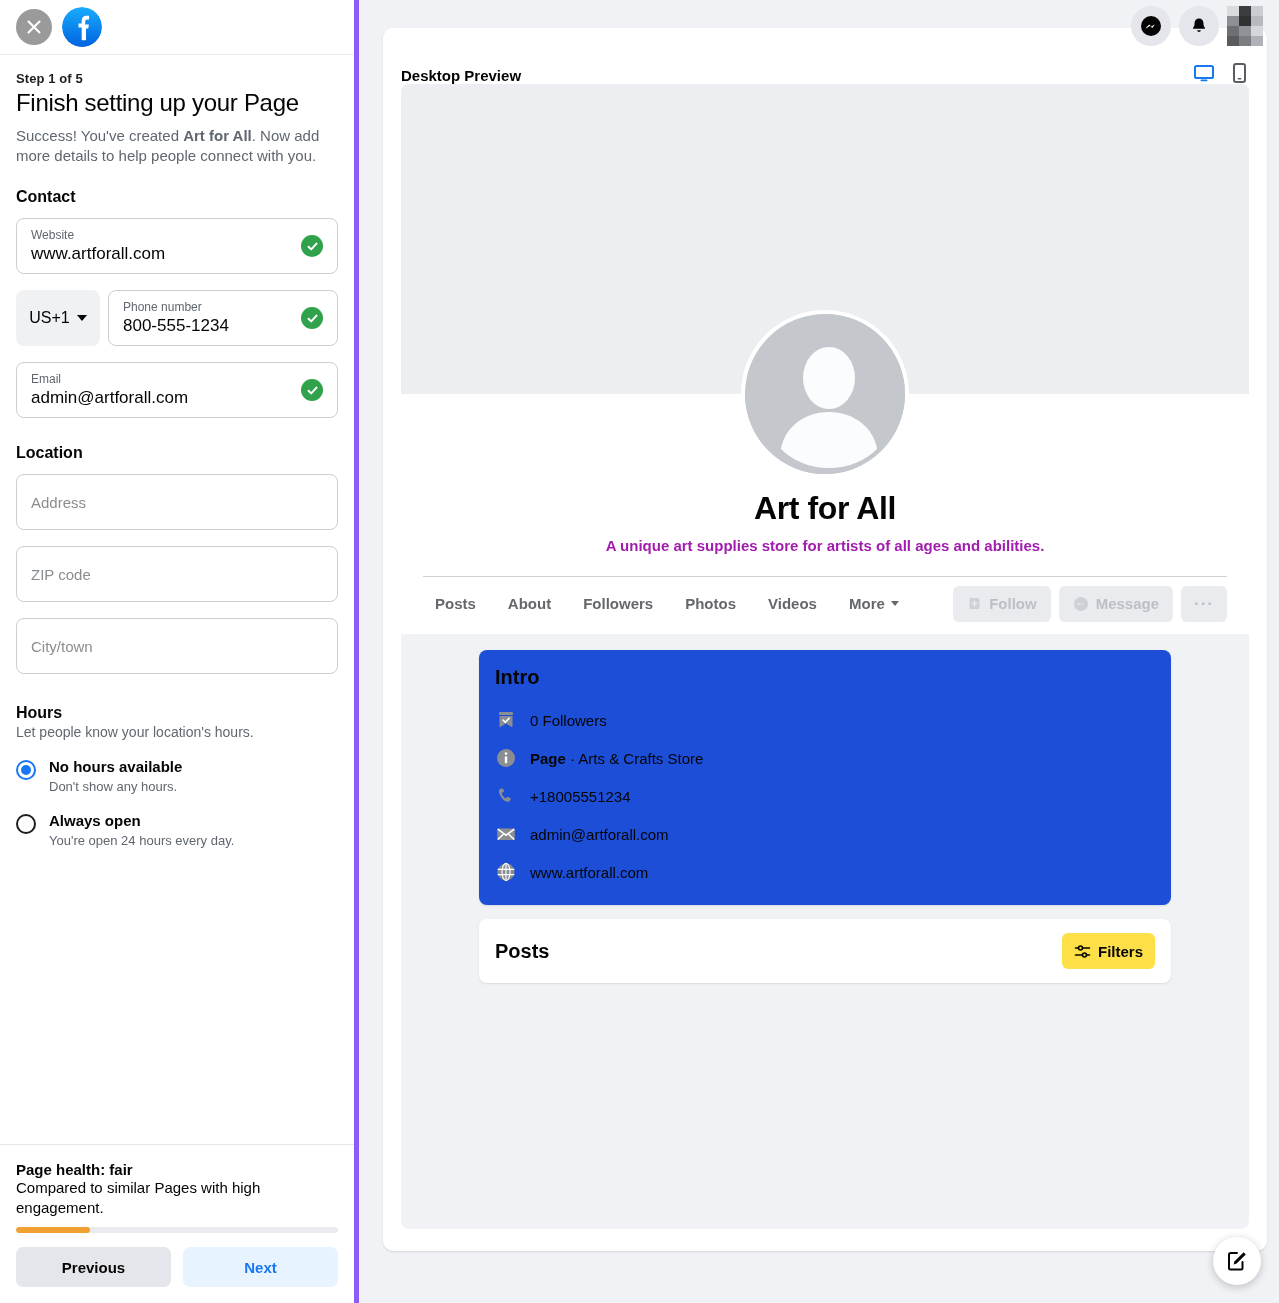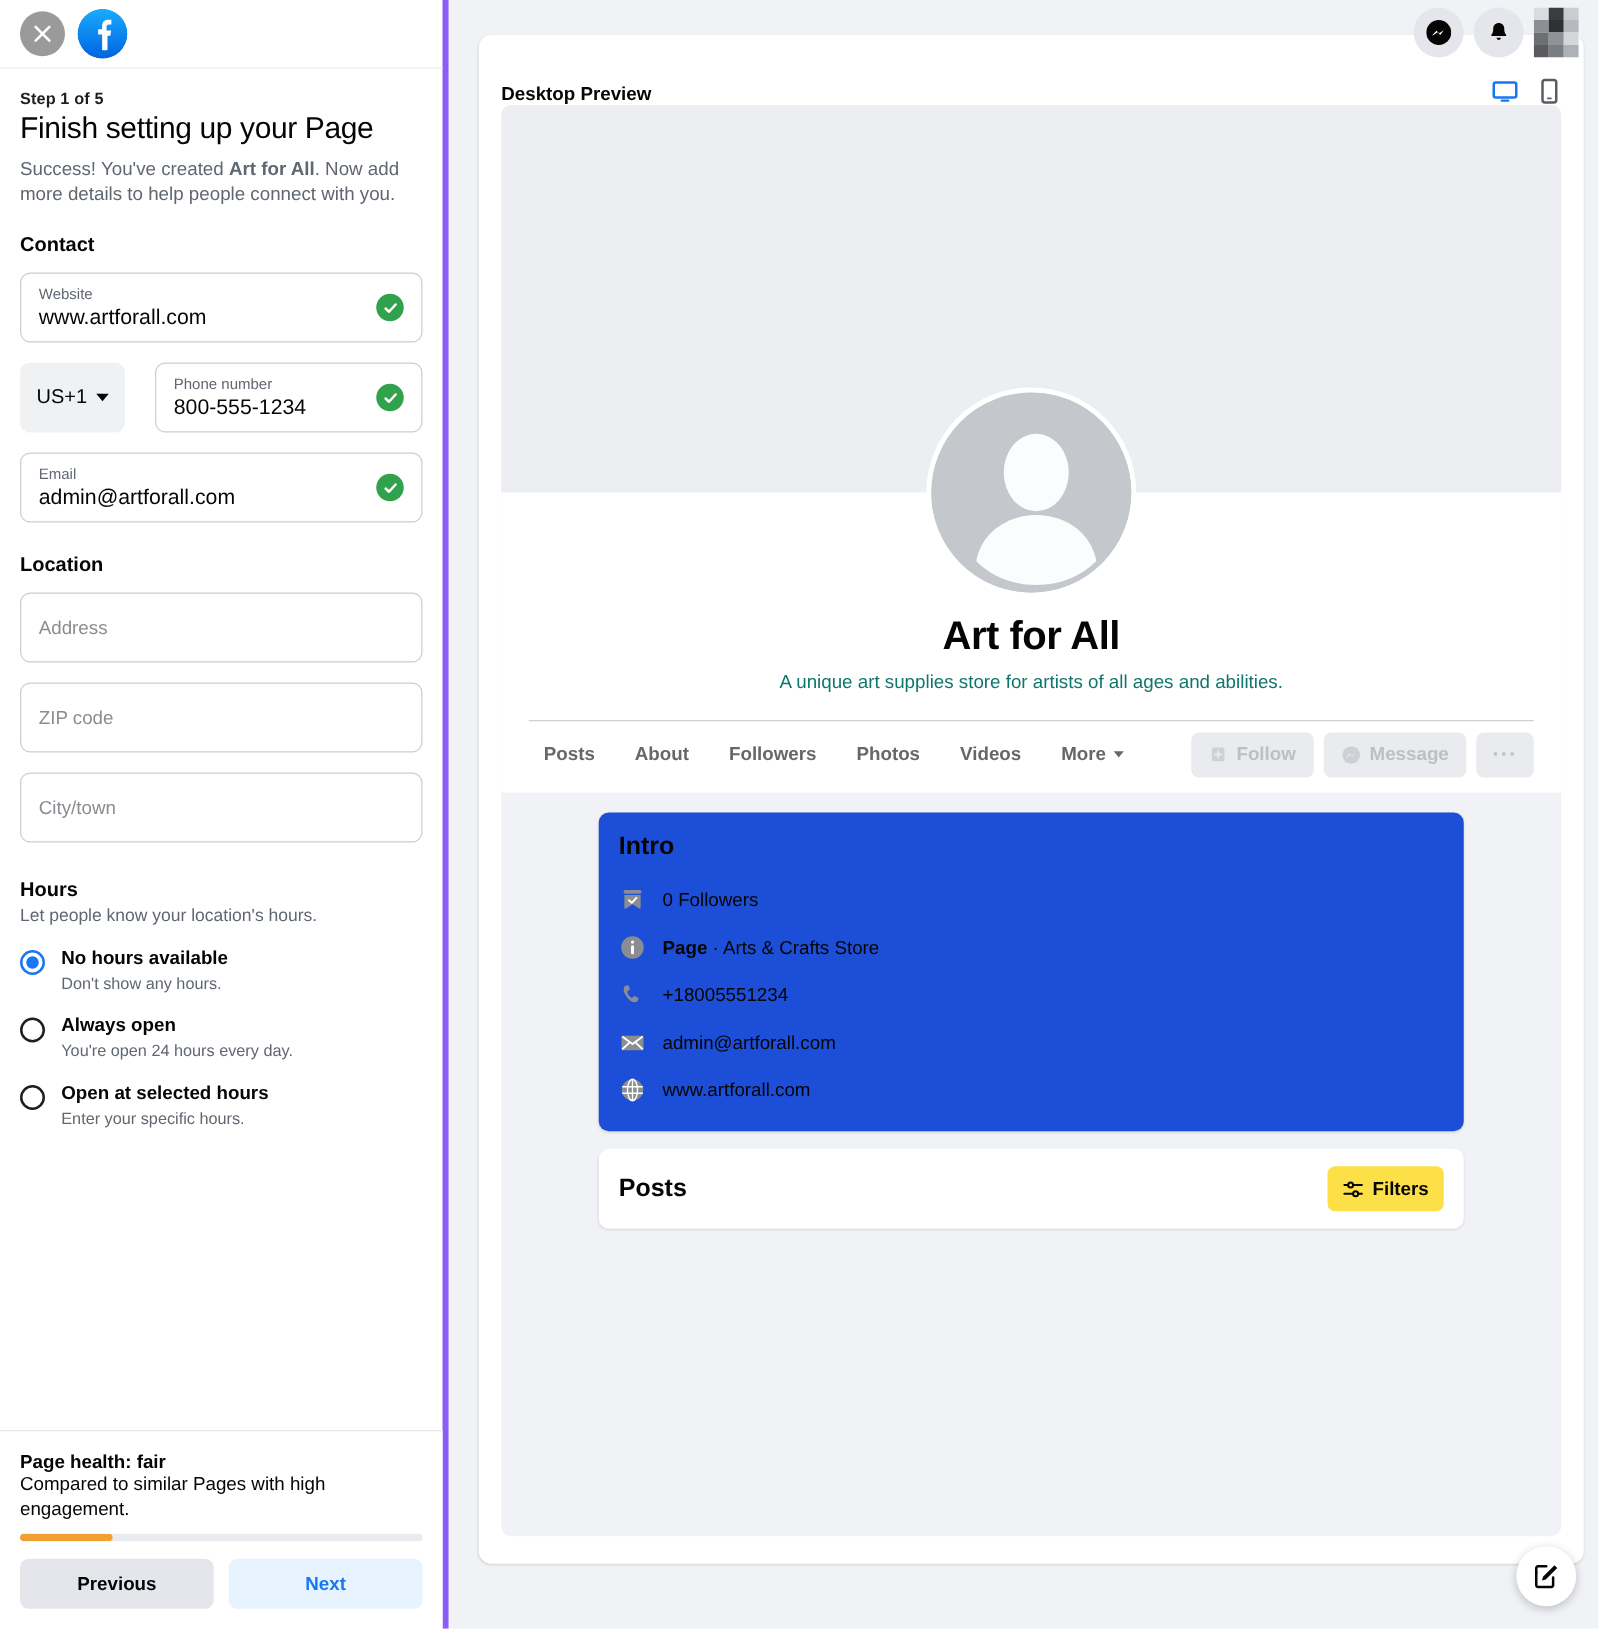--- a/index.html
+++ b/index.html
@@ -47,21 +47,21 @@
   }
   .field.filled { flex-direction: column; align-items: flex-start; justify-content: center; }
   .f-label { font-size: 12px; color: #606770; line-height: 1.2; margin-bottom: 1px; }
   .f-value { font-size: 17px; color: #050505; line-height: 1.2; }
   .f-placeholder { font-size: 15px; color: #8a8d91; }
   .check {
     position: absolute; right: 14px; top: 50%; transform: translateY(-50%);
     width: 22px; height: 22px; border-radius: 50%; background: #31a24c;
     display: flex; align-items: center; justify-content: center;
   }
-  .phone-row { display: flex; gap: 24px; margin-bottom: 16px; align-items: stretch; }
+  .phone-row { display: flex; gap: 8px; margin-bottom: 16px; align-items: stretch; }
   .cc-select {
     width: 84px; height: 56px; background: #eff1f3; border-radius: 8px;
     display: flex; align-items: center; justify-content: center; gap: 7px;
     cursor: pointer; border: none;
   }
   .cc-text { font-size: 16px; color: #050505; }
   .caret { width: 0; height: 0; border-left: 5px solid transparent; border-right: 5px solid transparent; border-top: 6px solid #050505; }
   .phone-row .field { flex: 1; margin-bottom: 0; }
 
   .radio-row { display: flex; gap: 13px; margin-top: 18px; align-items: flex-start; cursor: pointer; }
@@ -123,21 +123,21 @@
     background: #f0f2f5; height: 1145px; position: relative;
   }
   .cover { height: 310px; background: #eceef1; position: relative; }
   .profile-head { background: #fff; padding: 0 0 0 0; text-align: center; position: relative; }
   .pfp {
     width: 168px; height: 168px; border-radius: 50%; position: absolute;
     left: 50%; transform: translateX(-50%); top: -84px;
     border: 4px solid #fff; background: #c4c8cd; overflow: hidden;
   }
   .pg-name { font-size: 32px; font-weight: 700; color: #050505; padding-top: 18px; letter-spacing: -0.4px;}
-  .pg-bio { font-size: 15px; color: #0f766e; margin-top: 10px; }
+  .pg-bio { font-size: 15px; color: #a21caf; margin-top: 10px; font-weight: bold; }
   .divider { height: 1px; background: #ced0d4; margin: 22px 22px 0 22px; }
 
   .tabs-row { display: flex; align-items: center; padding: 8px 22px 12px 22px; }
   .tabs { display: flex; gap: 8px; flex: 1; }
   .tab {
     font-size: 15px; font-weight: 600; color: #65676b; padding: 10px 12px;
     border-radius: 6px; cursor: pointer; display: flex; align-items: center; gap: 6px;
     white-space: nowrap;
   }
   .tab .dc { width: 0; height: 0; border-left: 4px solid transparent; border-right: 4px solid transparent; border-top: 5px solid #65676b; }
@@ -263,27 +263,20 @@
         <span>
           <span class="r-title" style="display:block">No hours available</span>
           <span class="r-sub" style="display:block">Don't show any hours.</span>
         </span>
       </div>
       <div class="radio-row">
         <span class="radio"></span>
         <span>
           <span class="r-title" style="display:block">Always open</span>
           <span class="r-sub" style="display:block">You're open 24 hours every day.</span>
-        </span>
-      </div>
-      <div class="radio-row">
-        <span class="radio"></span>
-        <span>
-          <span class="r-title" style="display:block">Open at selected hours</span>
-          <span class="r-sub" style="display:block">Enter your specific hours.</span>
         </span>
       </div>
     </div>
 
     <div class="sb-footer">
       <div class="ph-title">Page health: fair</div>
       <div class="ph-desc">Compared to similar Pages with high engagement.</div>
       <div class="ph-bar">
         <div class="ph-fill" id="healthFill" style="width: 23%;"></div>
       </div>

